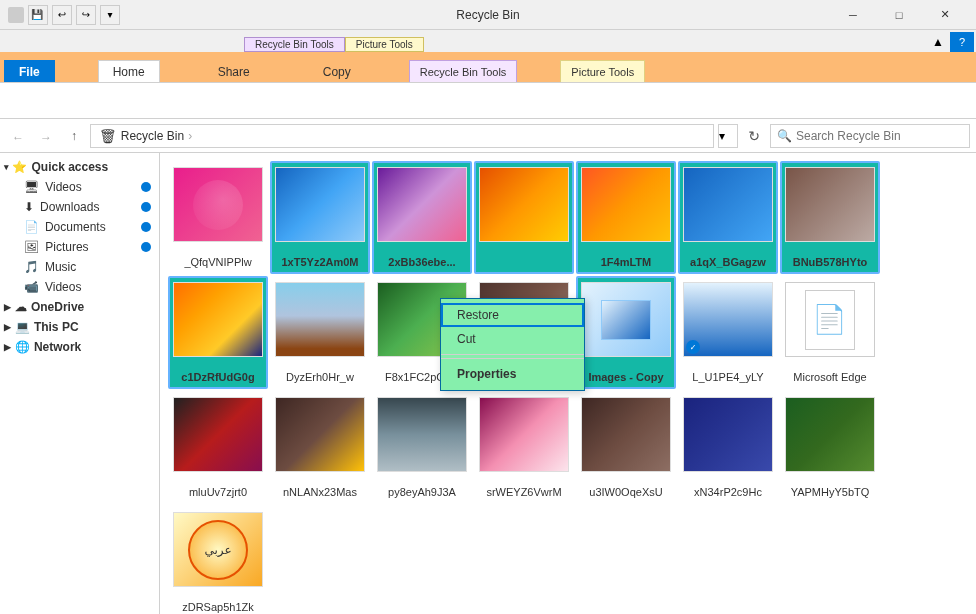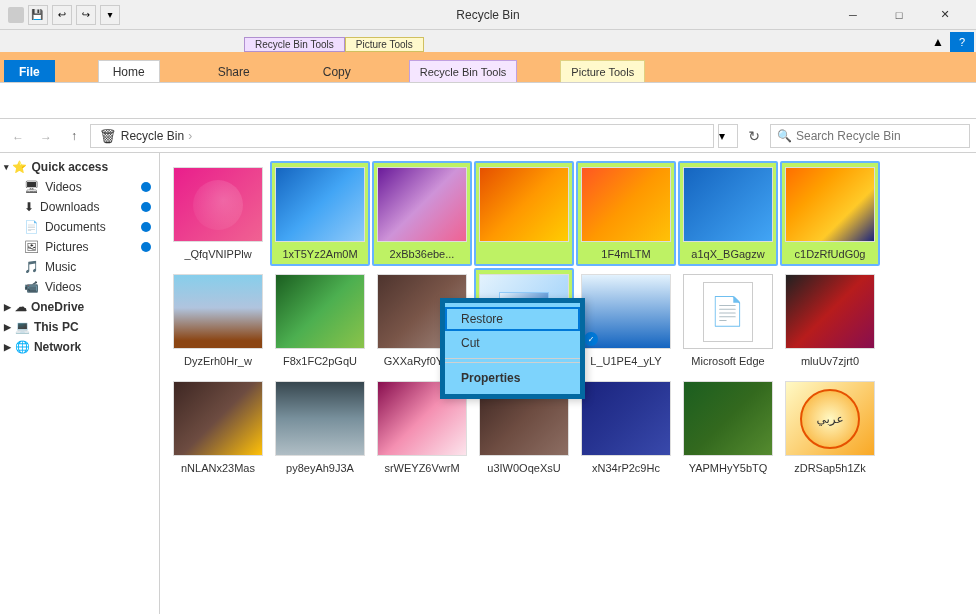--- a/index.html
+++ b/index.html
@@ -229,32 +229,32 @@
     .file-item {
       width: 100px;
       display: flex;
       flex-direction: column;
       align-items: center;
       padding: 4px;
       cursor: pointer;
       border: 2px solid transparent;
       border-radius: 2px;
     }
-    .file-item.selected { background: #bef264; border-color: #66b3ff; }
+    .file-item.selected { background: #14b8a6; border-color: #66b3ff; font-weight: bold; }
     .file-thumb {
       width: 90px;
       height: 75px;
       object-fit: cover;
       border: 1px solid #ddd;
     }
     .file-name {
       font-size: 11px;
       color: #333;
       text-align: left;
-      margin-top: 6px;
+      margin-top: 14px;
       word-break: break-all;
       max-width: 96px;
       overflow: hidden;
       text-overflow: ellipsis;
       white-space: nowrap;
     }
 
     
     .thumb-pink { background: linear-gradient(135deg, #e91e8c, #f06292); }
     .thumb-blue { background: linear-gradient(135deg, #1565c0, #42a5f5, #90caf9); }
@@ -277,22 +277,22 @@
     .thumb-dark { background: linear-gradient(135deg, #212121, #b71c1c, #880e4f); }
     .thumb-camera { background: linear-gradient(135deg, #3e2723, #6d4c41, #ffc107); }
     .thumb-arabic { background: linear-gradient(135deg, #fff9c4, #f9a825); }
 
     
     .context-menu {
       position: absolute;
       top: 145px;
       left: 280px;
       width: 145px;
-      background: #7dd3fc;
-      border: 5px solid #0369a1;
+      background: #86efac;
+      border: 1px solid #0369a1;
       box-shadow: 2px 2px 8px rgba(0,0,0,0.2);
       z-index: 100;
       padding: 4px 0;
     }
     .context-menu-item {
       padding: 5px 16px;
       cursor: pointer;
       font-size: 12px;
       color: #333;
     }
@@ -442,20 +442,24 @@
     </div>
     <div class="file-item selected">
       <div class="file-thumb thumb-fruit"></div>
       <span class="file-name">1F4mLTM</span>
     </div>
     <div class="file-item selected">
       <div class="file-thumb thumb-arch"></div>
       <span class="file-name">a1qX_BGagzw</span>
     </div>
     <div class="file-item selected">
+      <div class="file-thumb thumb-dog"></div>
+      <span class="file-name">BNuB578HYto</span>
+    </div>
+    <div class="file-item selected">
       <div class="file-thumb thumb-sunset"></div>
       <span class="file-name">c1DzRfUdG0g</span>
     </div>
 
     <div class="file-item">
       <div class="file-thumb thumb-plane"></div>
       <span class="file-name">DyzErh0Hr_w</span>
     </div>
     <div class="file-item">
       <div class="file-thumb thumb-green"></div>

